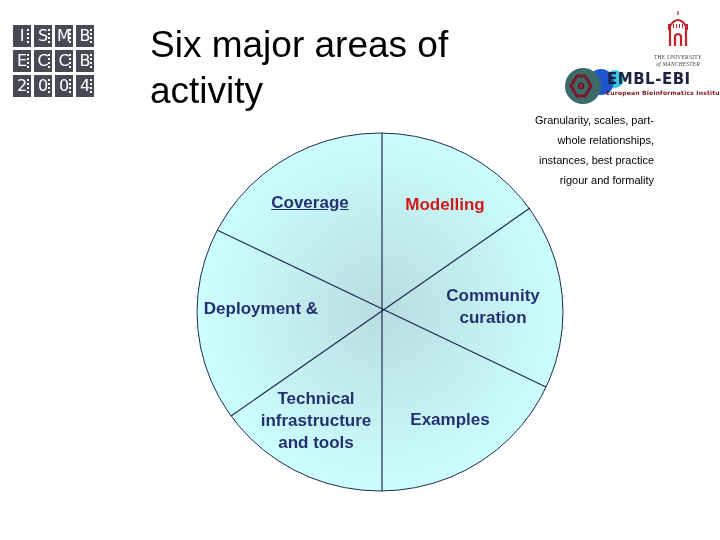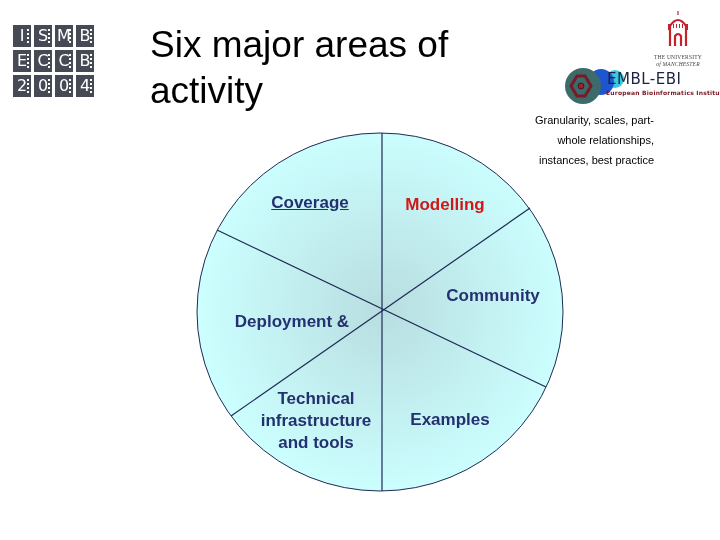--- a/index.html
+++ b/index.html
@@ -13,21 +13,21 @@
 
     
     .title { left: 150px; top: 22px; width: 360px; font-size: 37px; line-height: 46px; color: #000000; }
 
     
     .manchester { left: 648px; top: 10px; width: 60px; height: 58px; }
     .manchester-text { width: 60px; text-align: center; font-family: "Liberation Serif", serif; font-size: 5.5px; line-height: 7px; color: #444; letter-spacing: 0.2px; }
 
     
     .embl { left: 563px; top: 66px; width: 157px; height: 40px; }
-    .embl-title { position: absolute; left: 44px; top: 4px; font-family: "DejaVu Sans", sans-serif; font-weight: normal; font-size: 15px; color: #1b2340; letter-spacing: 0.5px; }
+    .embl-title { position: absolute; left: 44px; top: 4px; font-family: "DejaVu Sans", sans-serif; font-weight: bold; font-size: 15px; color: #1b2340; letter-spacing: 0.5px; }
     .embl-sub { position: absolute; left: 43px; top: 23px; font-family: "DejaVu Sans", sans-serif; font-weight: bold; font-size: 6px; color: #7a1620; white-space: nowrap; letter-spacing: 0.2px; }
 
     
     .note { left: 440px; top: 110px; width: 214px; text-align: right; font-size: 11px; line-height: 20px; color: #000000; }
 
     
     .pie { left: 0; top: 0; width: 720px; height: 540px; }
     .label { font-weight: bold; font-size: 17px; line-height: 22px; text-align: center; color: #253070; white-space: nowrap; }
     .label.red { color: #d01818; }
   </style>
@@ -106,33 +106,35 @@
 <div class="abs label" style="left:255px; top:192px; width:110px;text-decoration:underline;">
   <div>Coverage</div>
 </div>
 
 <div class="abs label red" style="left:393px; top:194px; width:104px;">
   <div>Modelling</div>
 </div>
 
 <div class="abs label" style="left:428px; top:285px; width:130px;">
   <div>Community</div>
+  <div>curation</div>
 </div>
 
 <div class="abs label" style="left:392px; top:393px; width:116px;margin-top:16px;">
   <div>Examples</div>
 </div>
 
 <div class="abs label" style="left:248px; top:388px; width:136px;">
   <div>Technical</div>
   <div>infrastructure</div>
   <div>and tools</div>
 </div>
 
-<div class="abs label" style="left:219px; top:298px; width:146px;margin-top:13px;">
+<div class="abs label" style="left:188px; top:298px; width:146px;">
   <div>Deployment &amp;</div>
 </div>
 
 <div class="abs note">
   <div>Granularity, scales, part-</div>
   <div>whole relationships,</div>
   <div>instances, best practice</div>
+  <div>rigour and formality</div>
 </div>
 
 </body></html>

